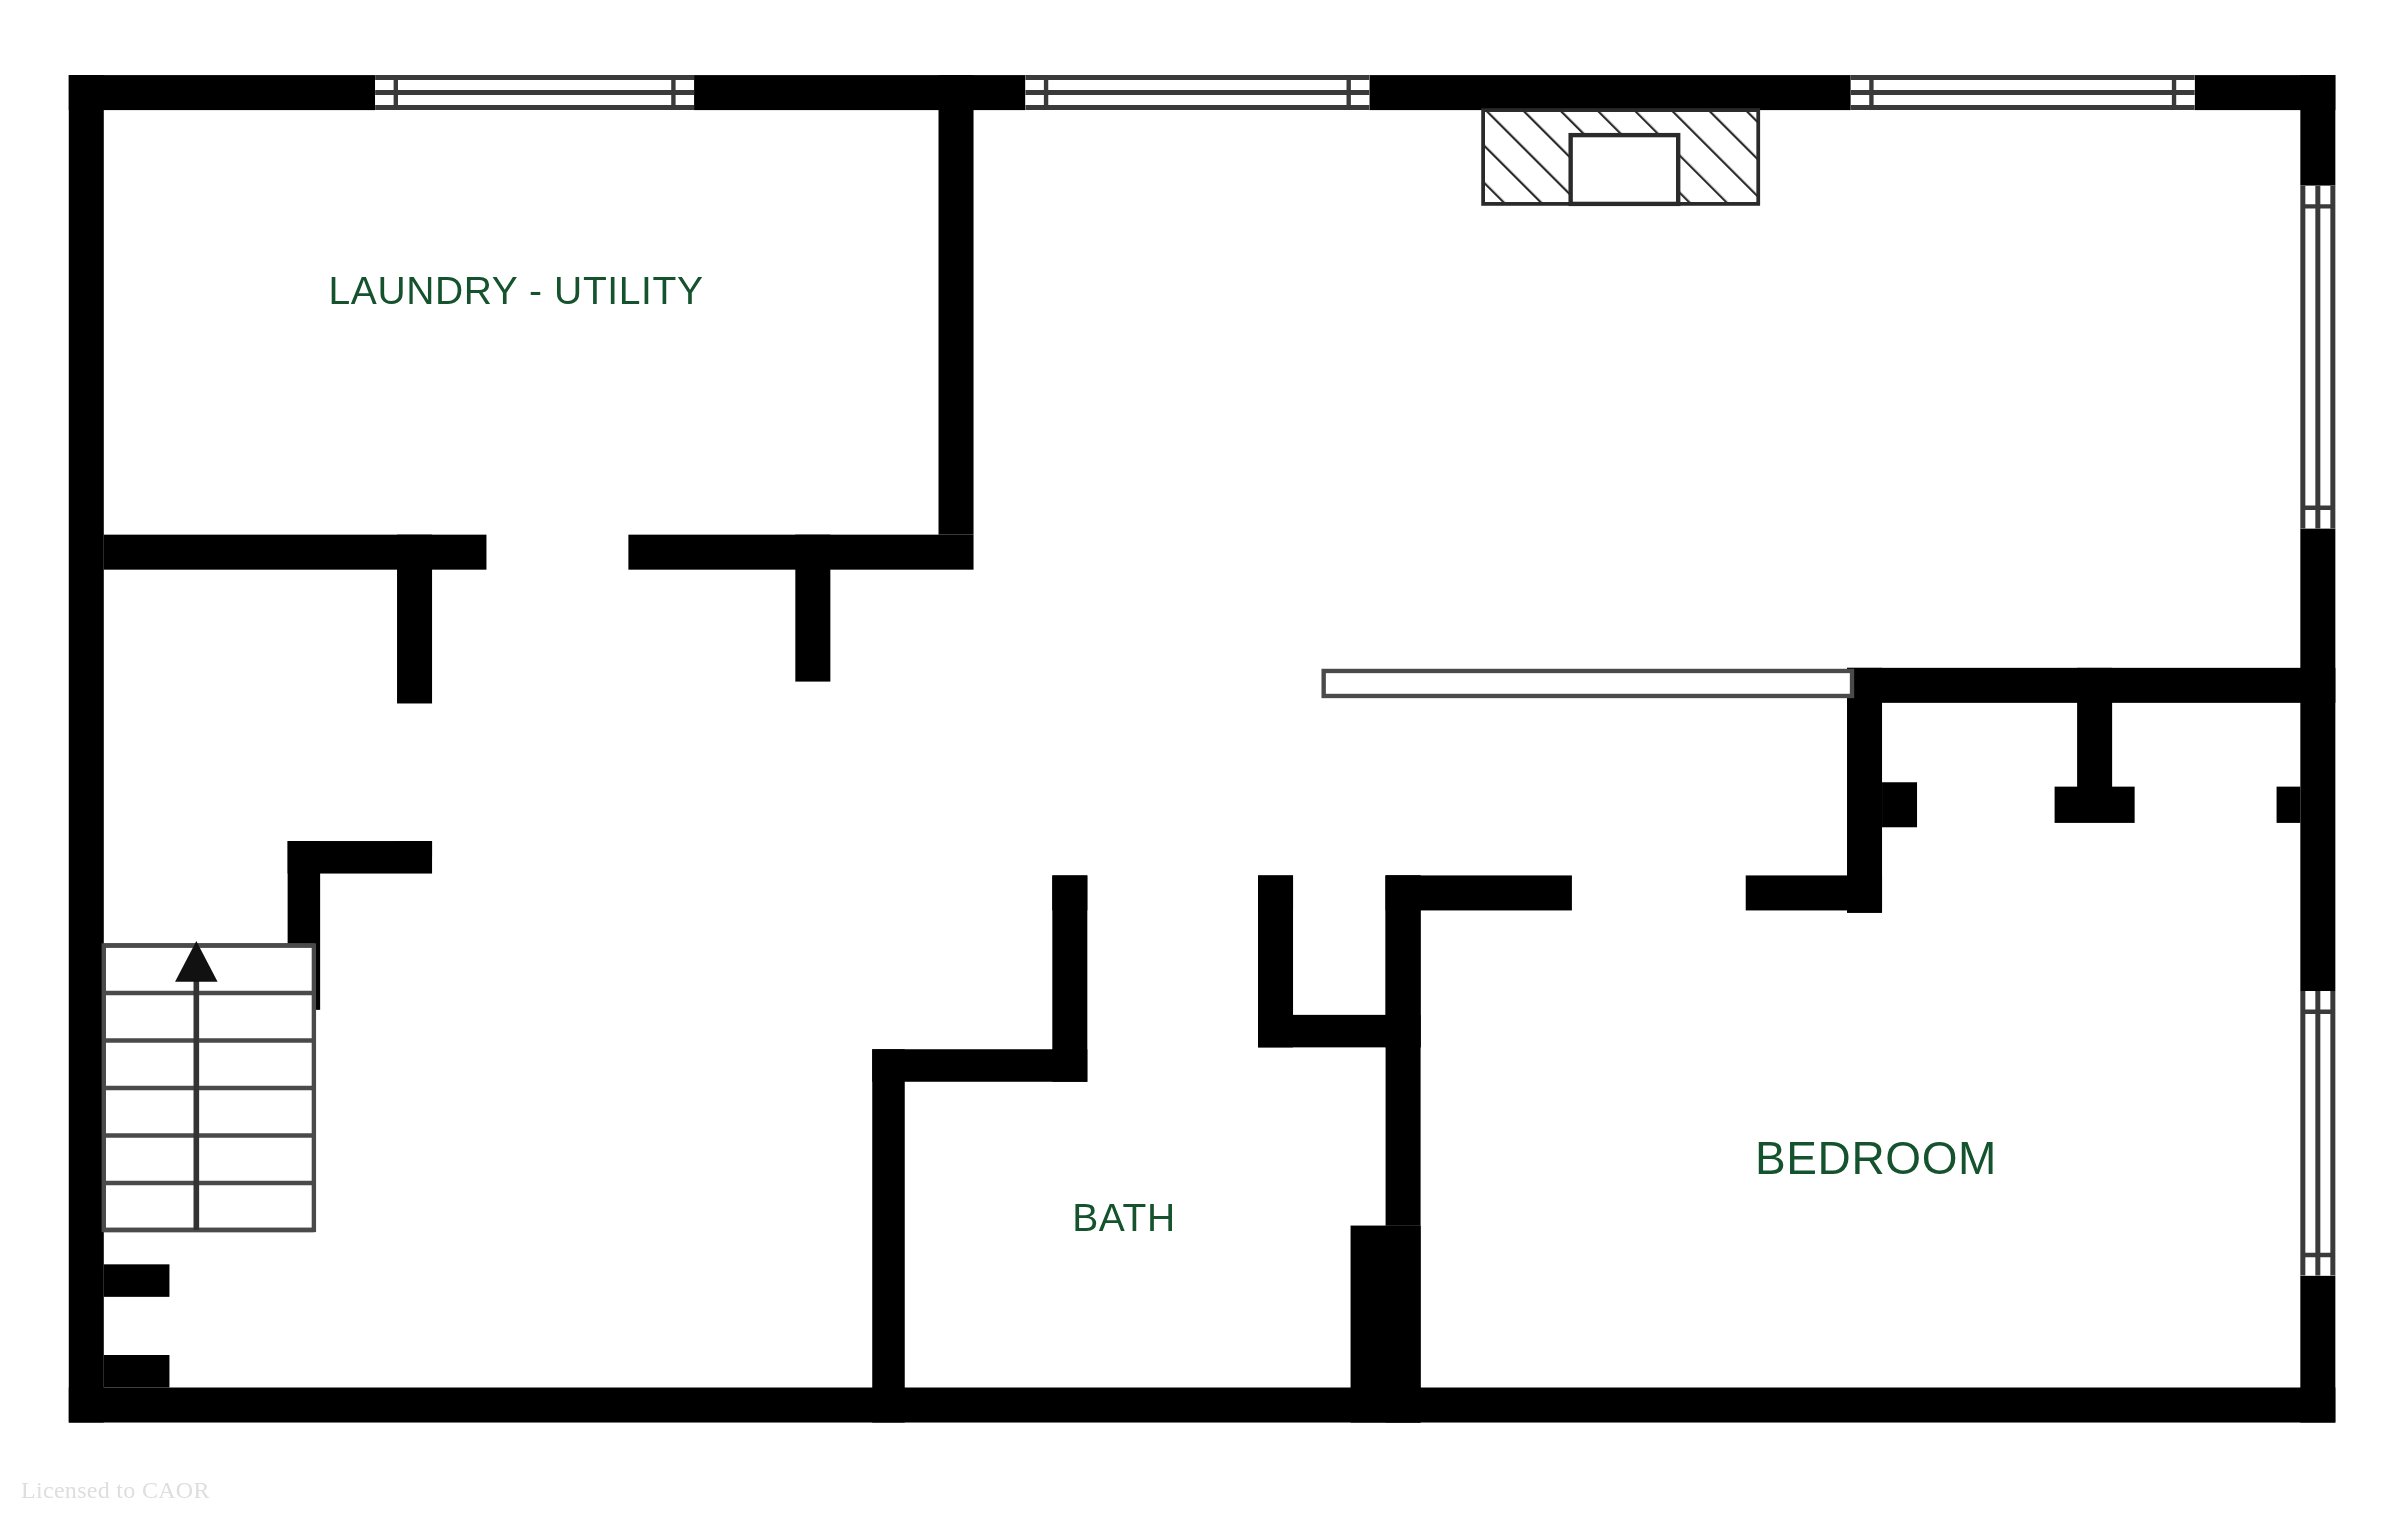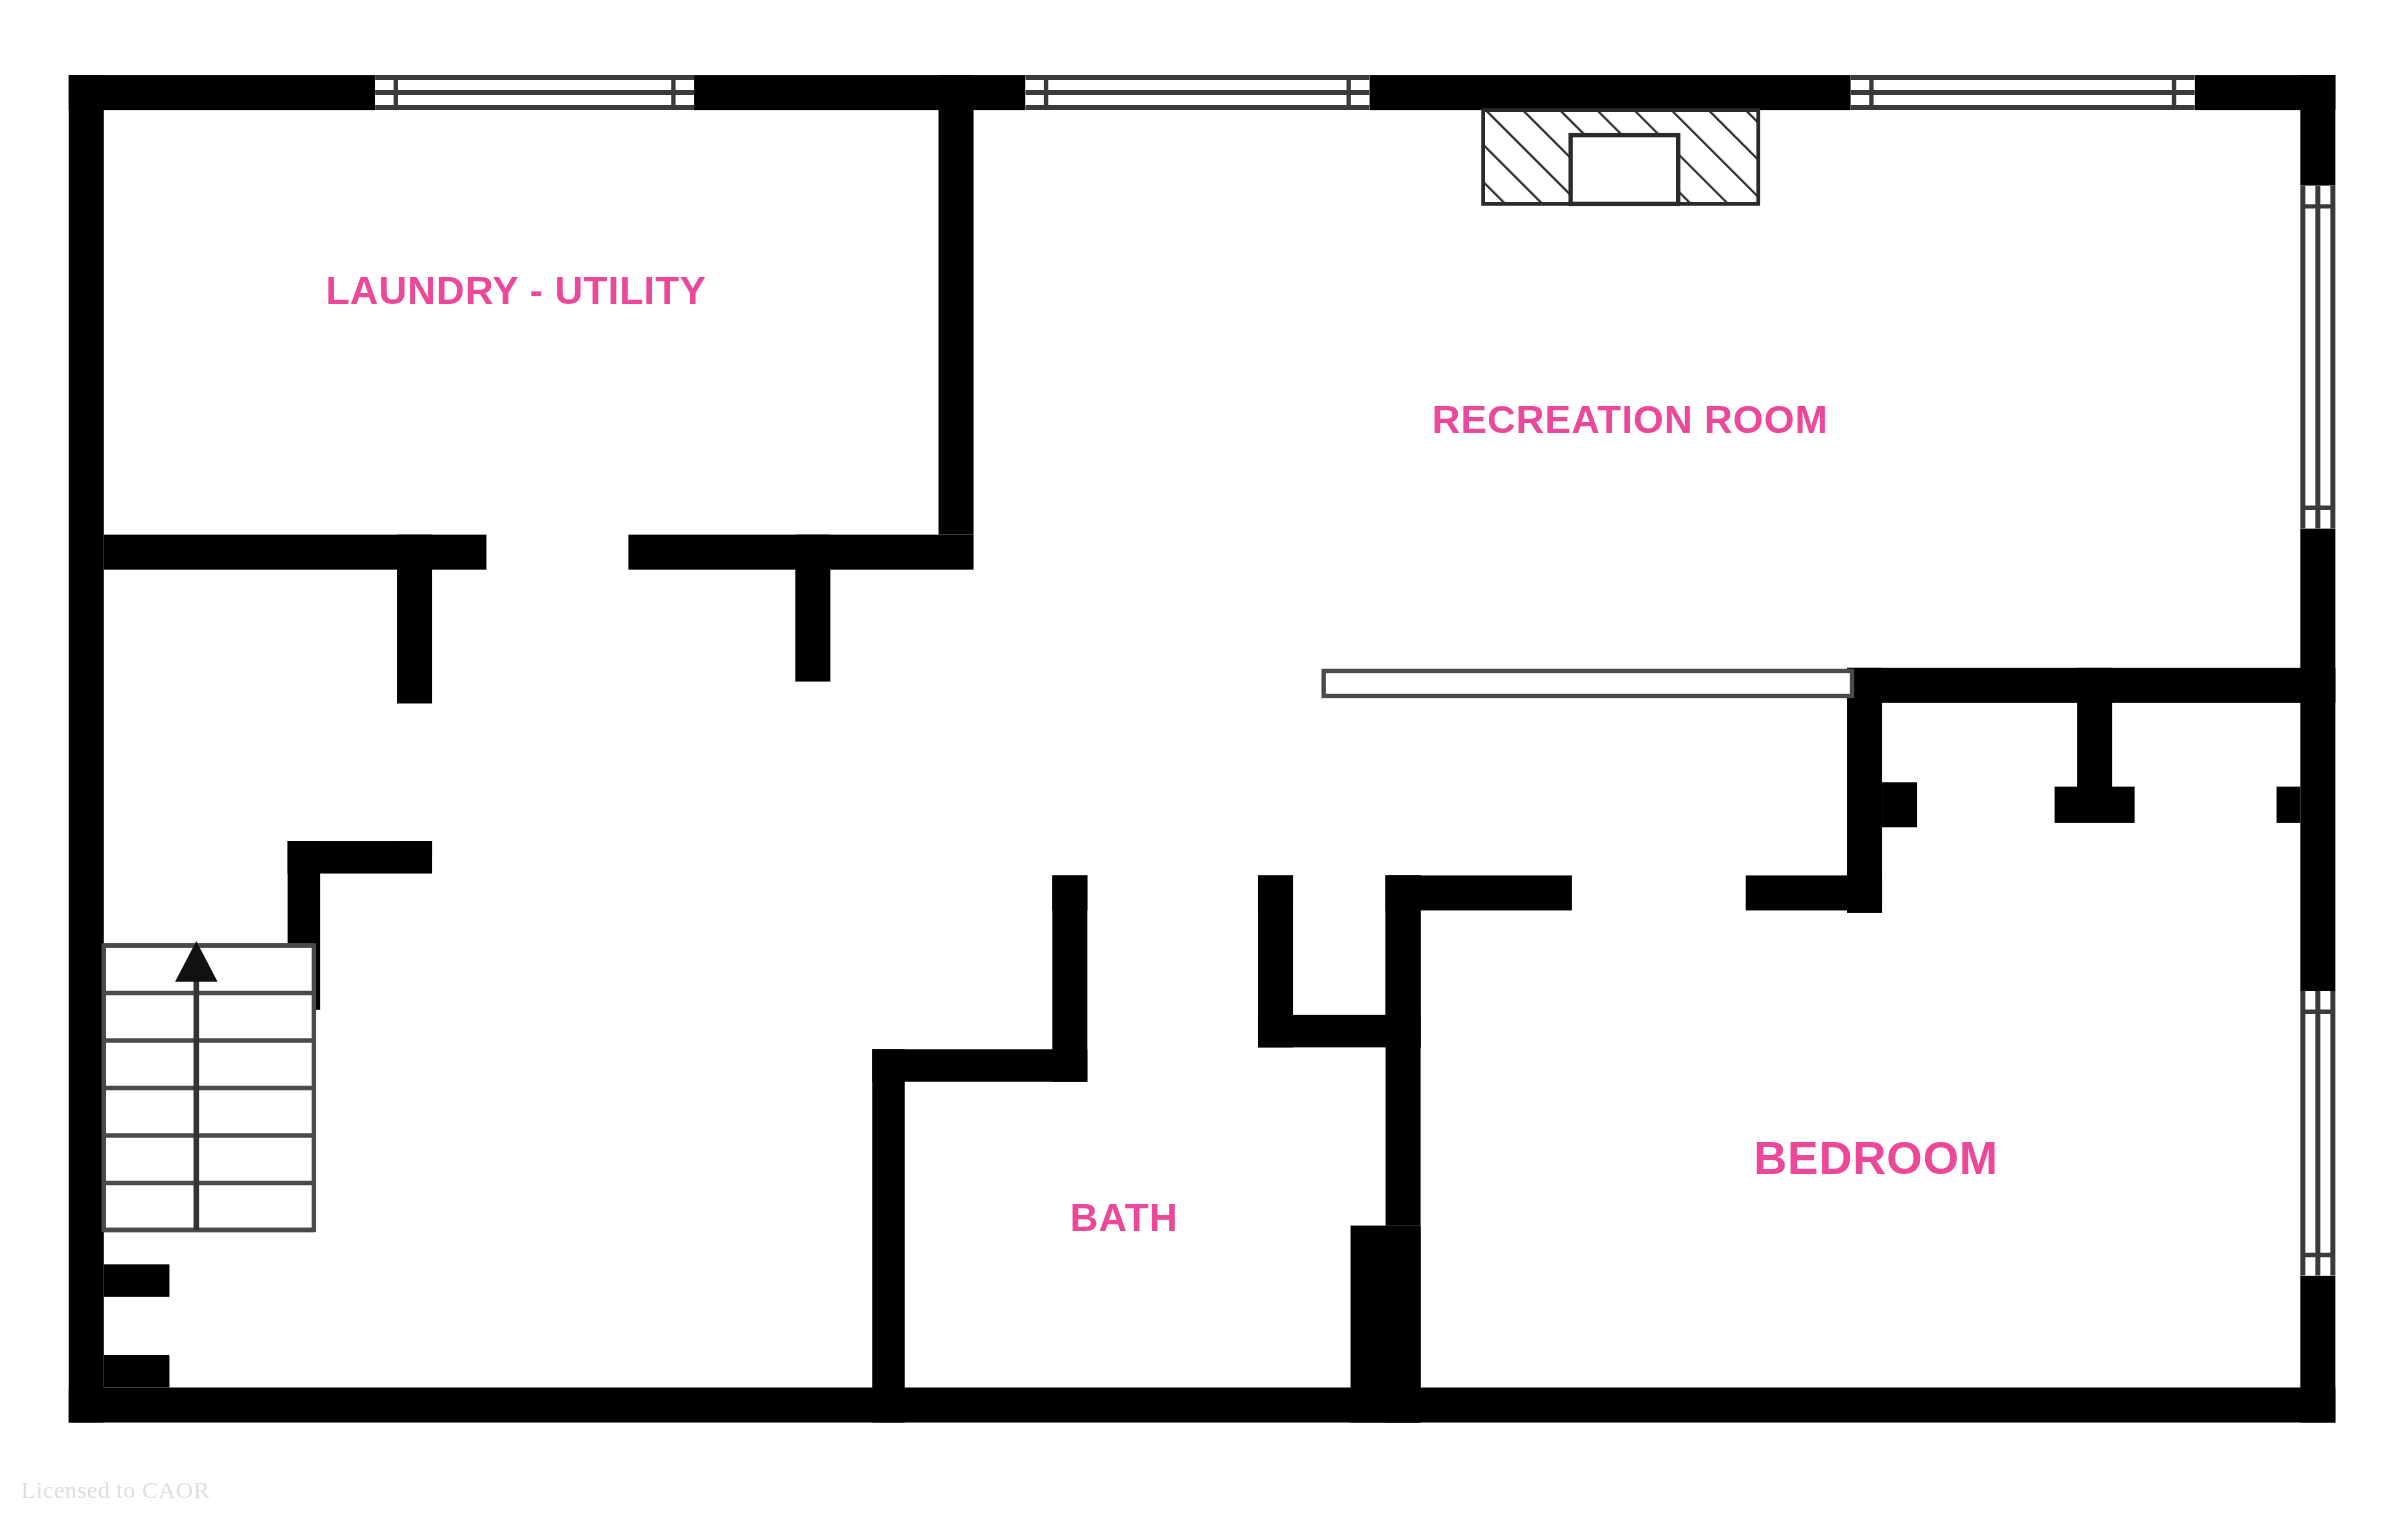--- a/index.html
+++ b/index.html
@@ -24,22 +24,22 @@
   #plan-svg {
     position: absolute;
     left: 0; top: 0;
     width: 2401px;
     height: 1517px;
     display: block;
   }
   .room-label {
     position: absolute;
     font-family: "Liberation Sans", sans-serif;
-    font-weight: bold;
-    color: #ec4899;
+    font-weight: normal;
+    color: #14532d;
     letter-spacing: 0.6px;
     white-space: nowrap;
     transform: translate(-50%, -50%);
     user-select: none;
   }
   #label-laundry { left: 516px;  top: 291px;  font-size: 39px; }
   #label-recreation { left: 1630px; top: 420px; font-size: 39px; }
   #label-bath { left: 1124px; top: 1218px; font-size: 39px; text-align: right; }
   #label-bedroom { left: 1876px; top: 1158px; font-size: 46px; }
   #license-footer {
@@ -204,21 +204,20 @@
       <line x1="166" y1="1967" x2="502" y2="1967" stroke="#4a4a4a" stroke-width="7"></line>
 
       <line x1="314" y1="1967" x2="314" y2="1530" stroke="#333333" stroke-width="9"></line>
       <polygon points="314,1505 348,1570 280,1570" fill="#111111"></polygon>
     </g>
 
   </svg>
 
   <div class="room-label" id="label-laundry">LAUNDRY - UTILITY</div>
 
-  <div class="room-label" id="label-recreation">RECREATION ROOM</div>
 
   <div class="room-label" id="label-bath">BATH</div>
 
   <div class="room-label" id="label-bedroom">BEDROOM</div>
 
   <div id="license-footer">Licensed to CAOR</div>
 
 </div>
 
 

